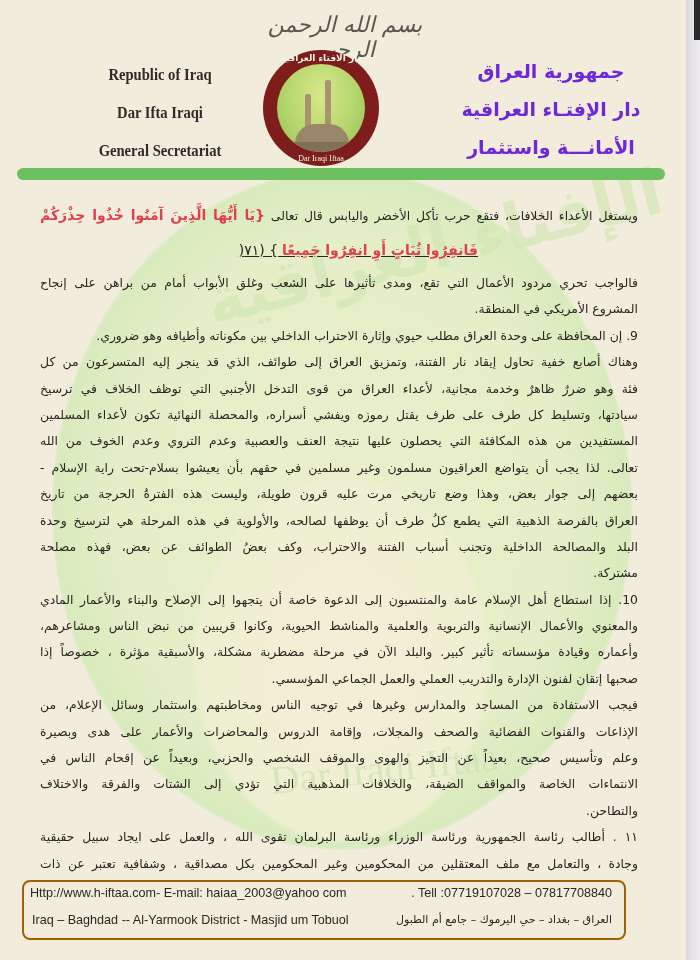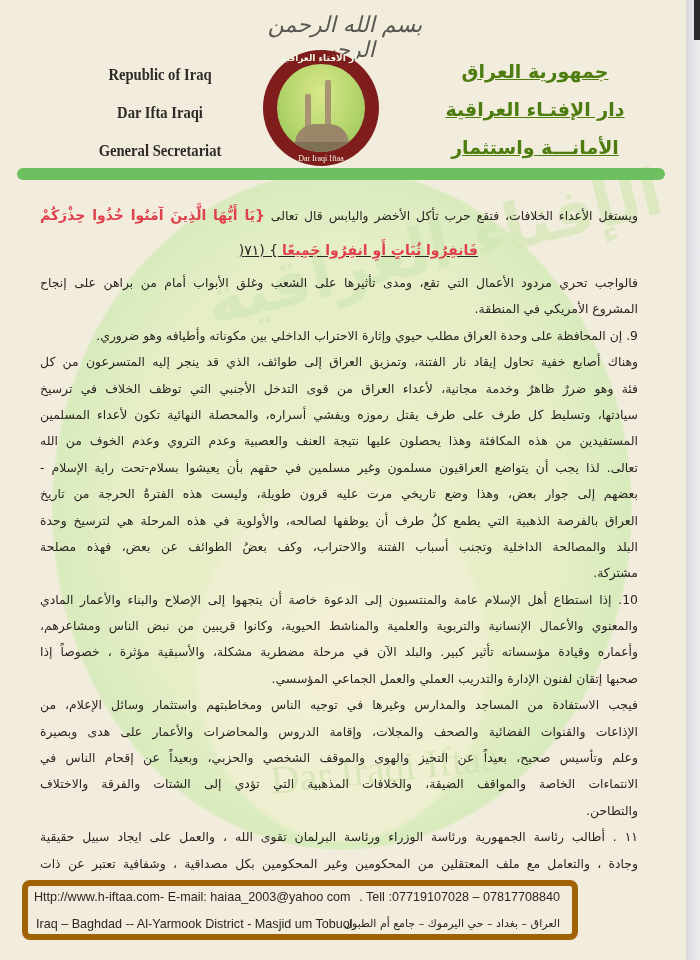--- a/index.html
+++ b/index.html
@@ -107,31 +107,30 @@
       font-family: "Liberation Serif", serif;
       font-weight: bold;
       font-size: 17px;
       color: #2f2b28;
       line-height: 38px;
       transform: scaleX(0.86);
       transform-origin: center;
     }
     .hdr-ar {
       position: absolute;
-      left: 420px;
+      left: 436px;
       top: 52px;
       width: 230px;
       text-align: center;
       direction: rtl;
       font-family: "DejaVu Sans", sans-serif;
       font-weight: bold;
       font-size: 19px;
-      color: #4d7c0f;
+      color: #6d28d9;
       line-height: 38px;
-      text-decoration: underline;
     }
     .hdr-en div, .hdr-ar div { white-space: nowrap; }
 
     .logo {
       position: absolute;
       left: 263px;
       top: 50px;
       width: 116px;
       height: 116px;
       border-radius: 50%;
@@ -247,23 +246,23 @@
     .ref {
       color: #2b2622;
       font-size: 14px;
     }
 
     
     .footer-box {
       position: absolute;
       left: 22px;
       top: 880px;
-      width: 556px;
+      width: 604px;
       height: 60px;
-      border: 6px solid #a16207;
+      border: 2px solid #a16207;
       border-radius: 8px;
       box-sizing: border-box;
       font-family: "Liberation Sans", sans-serif;
       font-size: 12.6px;
       color: #2b2622;
     }
     .footer-cell {
       position: absolute;
       white-space: nowrap;
     }
@@ -320,21 +319,21 @@
       <span class="quran">فَانفِرُوا ثُبَاتٍ أَوِ انفِرُوا جَمِيعًا</span>
       <span class="ref">} (٧١(</span>
     </div>
     <div id="body-lines">
         <div class="line">فالواجب تحري مردود الأعمال التي تقع، ومدى تأثيرها على الشعب وغلق الأبواب أمام من براهن على إنجاح</div>
         <div class="line short">المشروع الأمريكي في المنطقة.</div>
         <div class="line short">9. إن المحافظة على وحدة العراق مطلب حيوي وإثارة الاحتراب الداخلي بين مكوناته وأطيافه وهو ضروري.</div>
         <div class="line">وهناك أصابع خفية تحاول إيقاد نار الفتنة، وتمزيق العراق إلى طوائف، الذي قد ينجر إليه المتسرعون من كل</div>
         <div class="line">فئة وهو ضررٌ ظاهرٌ وخدمة مجانية، لأعداء العراق من قوى التدخل الأجنبي التي توظف الخلاف في ترسيخ</div>
         <div class="line">سيادتها، وتسليط كل طرف على طرف يقتل رموزه ويفشي أسراره، والمحصلة النهائية تكون لأعداء المسلمين</div>
-        <div class="line">المستفيدين من هذه المكافئة وهذا يحصلون عليها نتيجة العنف والعصبية وعدم التروي وعدم الخوف من الله</div>
+        <div class="line">المستفيدين من هذه المكافئة التي يحصلون عليها نتيجة العنف والعصبية وعدم التروي وعدم الخوف من الله</div>
         <div class="line">تعالى. لذا يجب أن يتواضع العراقيون مسلمون وغير مسلمين في حقهم بأن يعيشوا بسلام-تحت راية الإسلام -</div>
         <div class="line">بعضهم إلى جوار بعض، وهذا وضع تاريخي مرت عليه قرون طويلة، وليست هذه الفترةُ الحرجة من تاريخ</div>
         <div class="line">العراق بالفرصة الذهبية التي يطمع كلُ طرف أن يوظفها لصالحه، والأولوية في هذه المرحلة هي لترسيخ وحدة</div>
         <div class="line">البلد والمصالحة الداخلية وتجنب أسباب الفتنة والاحتراب، وكف بعضُ الطوائف عن بعض، فهذه مصلحة</div>
         <div class="line short">مشتركة.</div>
         <div class="line">10. إذا استطاع أهل الإسلام عامة والمنتسبون إلى الدعوة خاصة أن يتجهوا إلى الإصلاح والبناء والأعمار المادي</div>
         <div class="line">والمعنوي والأعمال الإنسانية والتربوية والعلمية والمناشط الحيوية، وكانوا قريبين من نبض الناس ومشاعرهم،</div>
         <div class="line">وأعماره وقيادة مؤسساته تأثير كبير. والبلد الآن في مرحلة مضطربة مشكلة، والأسبقية مؤثرة ، خصوصاً إذا</div>
         <div class="line short">صحبها إتقان لفنون الإدارة والتدريب العملي والعمل الجماعي المؤسسي.</div>
         <div class="line">فيجب الاستفادة من المساجد والمدارس وغيرها في توجيه الناس ومخاطبتهم واستثمار وسائل الإعلام، من</div>

